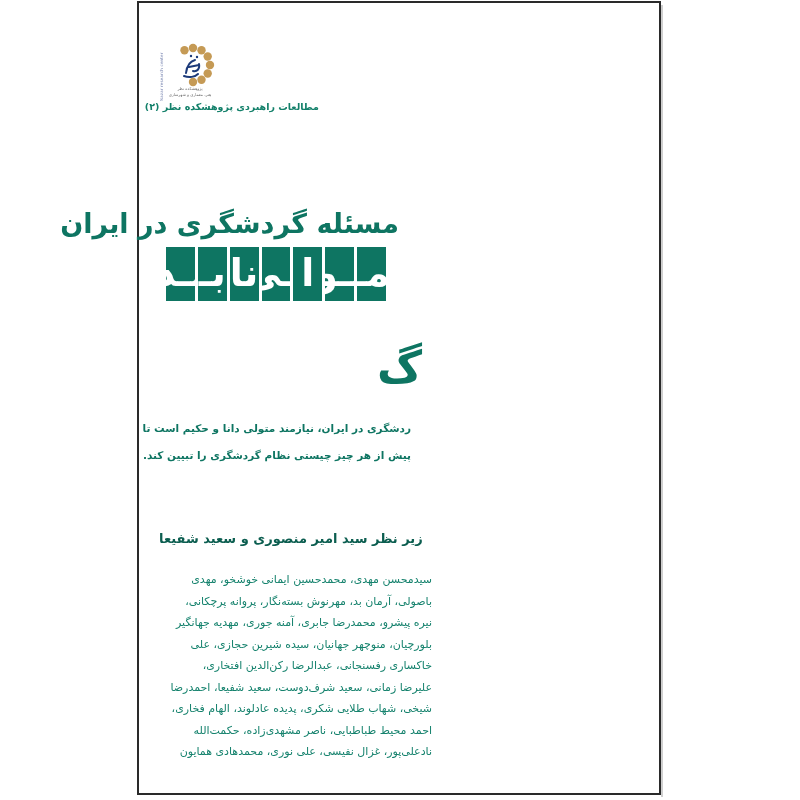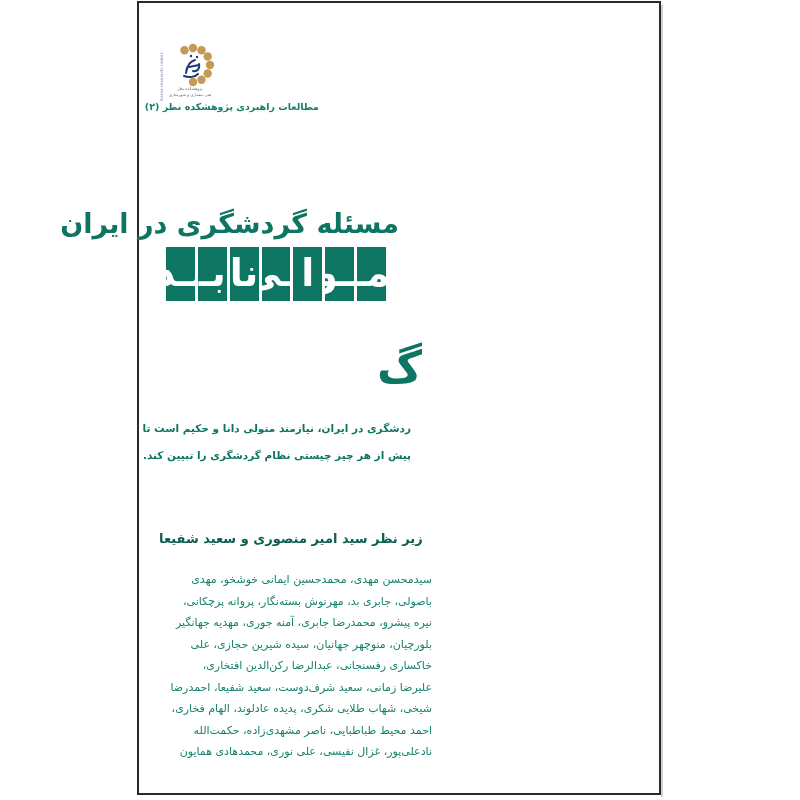--- a/index.html
+++ b/index.html
@@ -131,21 +131,21 @@
 
   <div class="intro">
     <div>ردشگری در ایران، نیازمند متولی دانا و حکیم است تا</div>
     <div>پیش از هر چیز چیستی نظام گردشگری را تبیین کند.</div>
   </div>
 
   <div class="credits-head">زیر نظر سید امیر منصوری و سعید شفیعا</div>
 
   <div class="credits">
     <span class="line">سیدمحسن مهدی، محمدحسین ایمانی خوشخو، مهدی</span>
-    <span class="line">باصولی، جابری بد، مهرنوش بسته‌نگار، پروانه پرچکانی،</span>
+    <span class="line">باصولی، آرمان بد، مهرنوش بسته‌نگار، پروانه پرچکانی،</span>
     <span class="line">نیره پیشرو، محمدرضا جابری، آمنه جوری، مهدیه جهانگیر</span>
     <span class="line">بلورچیان، منوچهر جهانیان، سیده شیرین حجازی، علی</span>
     <span class="line">خاکساری رفسنجانی، عبدالرضا رکن‌الدین افتخاری،</span>
     <span class="line">علیرضا زمانی، سعید شرف‌دوست، سعید شفیعا، احمدرضا</span>
     <span class="line">شیخی، شهاب طلایی شکری، پدیده عادلوند، الهام فخاری،</span>
     <span class="line">احمد محیط طباطبایی، ناصر مشهدی‌زاده، حکمت‌الله</span>
     <span class="line">نادعلی‌پور، غزال نفیسی، علی نوری، محمدهادی همایون</span>
   </div>
 
 </div>

